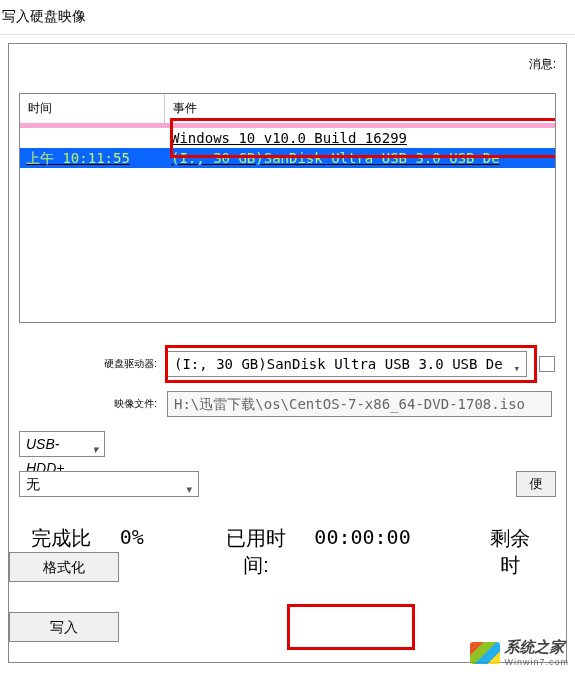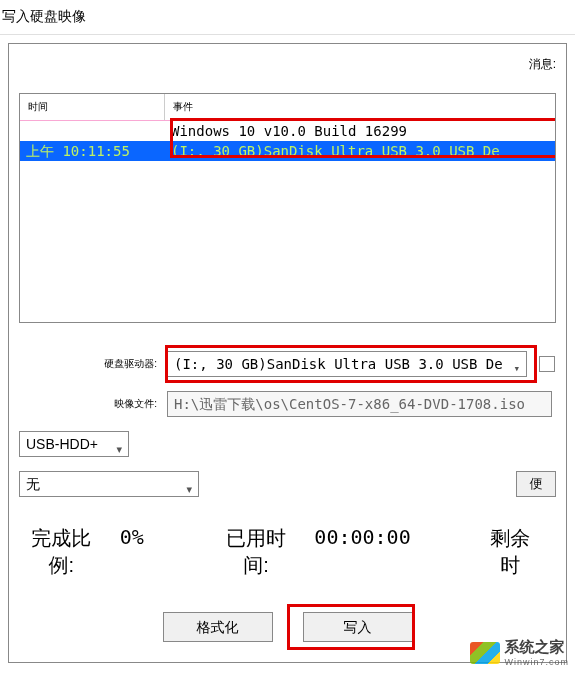--- a/index.html
+++ b/index.html
@@ -30,36 +30,37 @@
     text-align: right;
   }
   .log-box {
     border: 1px solid #888;
     height: 230px;
     position: relative;
     overflow: hidden;
   }
   .log-header {
     display: flex;
-    border-bottom: 1px solid #f9a8d4;
+    border-bottom: 5px solid #f9a8d4;
     background: #fff;
-    font-size: 10px;
+    font-size: 12px;
   }
   .log-col-time {
     width: 145px;
     padding: 6px 8px;
     border-right: 1px solid #ccc;
   }
   .log-col-event {
     flex: 1;
     padding: 6px 8px;
   }
   .log-rows {
     font-family: "SimSun", monospace;
     font-size: 14px;
+    text-decoration: underline;
   }
   .log-row {
     display: flex;
     height: 20px;
     line-height: 20px;
   }
   .log-row .c1 { width: 145px; padding-left: 6px; }
   .log-row .c2 { flex: 1; padding-left: 6px; white-space: nowrap; overflow: hidden; }
   .log-row.sel {
     background: #0a66ff;
@@ -93,21 +94,21 @@
     border: 1px solid #888;
     height: 26px;
     line-height: 24px;
     padding: 0 22px 0 6px;
     font-family: "SimSun", monospace;
     font-size: 14px;
     background: #fff;
     position: relative;
   }
   .select { width: 360px; }
-  .select.small { width: 110px; font-family: inherit; }
+  .select.small { width: 86px; font-family: inherit; font-style: italic; }
   .select.med { width: 180px; font-family: inherit; }
   .select .chev {
     position: absolute;
     right: 6px;
     top: 5px;
     font-size: 11px;
     color: #555;
   }
   .text-ro {
     width: 385px;
@@ -149,20 +150,21 @@
   .stats-row .val { padding-right: 40px; font-family: "SimSun", monospace; }
   .stats-row .spacer { flex: 0 0 30px; }
   .button-row {
     position: absolute;
     bottom: 20px;
     left: 0;
     width: 100%;
     display: flex;
     justify-content: center;
     gap: 30px;
+    flex-direction: column;
   }
   .btn {
     border: 1px solid #888;
     background: #f0f0f0;
     width: 110px;
     height: 30px;
     line-height: 28px;
     text-align: center;
     font-size: 14px;
   }
@@ -182,21 +184,21 @@
     display: flex;
     align-items: center;
     gap: 4px;
     opacity: 0.85;
   }
   .wm-flag {
     width: 30px; height: 22px;
     background: linear-gradient(135deg,#e63a00 0 25%,#7db800 25% 50%,#00a2e8 50% 75%,#ffd400 75%);
     border-radius: 3px;
   }
-  .wm-text { font-size: 15px; font-weight: bold; color: #222; }
+  .wm-text { font-size: 15px; font-weight: bold; color: #222; font-style: italic; }
   .wm-sub { font-size: 9px; color: #555; display:block; font-weight:normal; letter-spacing:1px;}
 </style>
 </head>
 <body>
 
 <div class="window-title">写入硬盘映像</div>
 
 <div class="dialog-body">
 
   <div class="msg-label">消息:</div>

